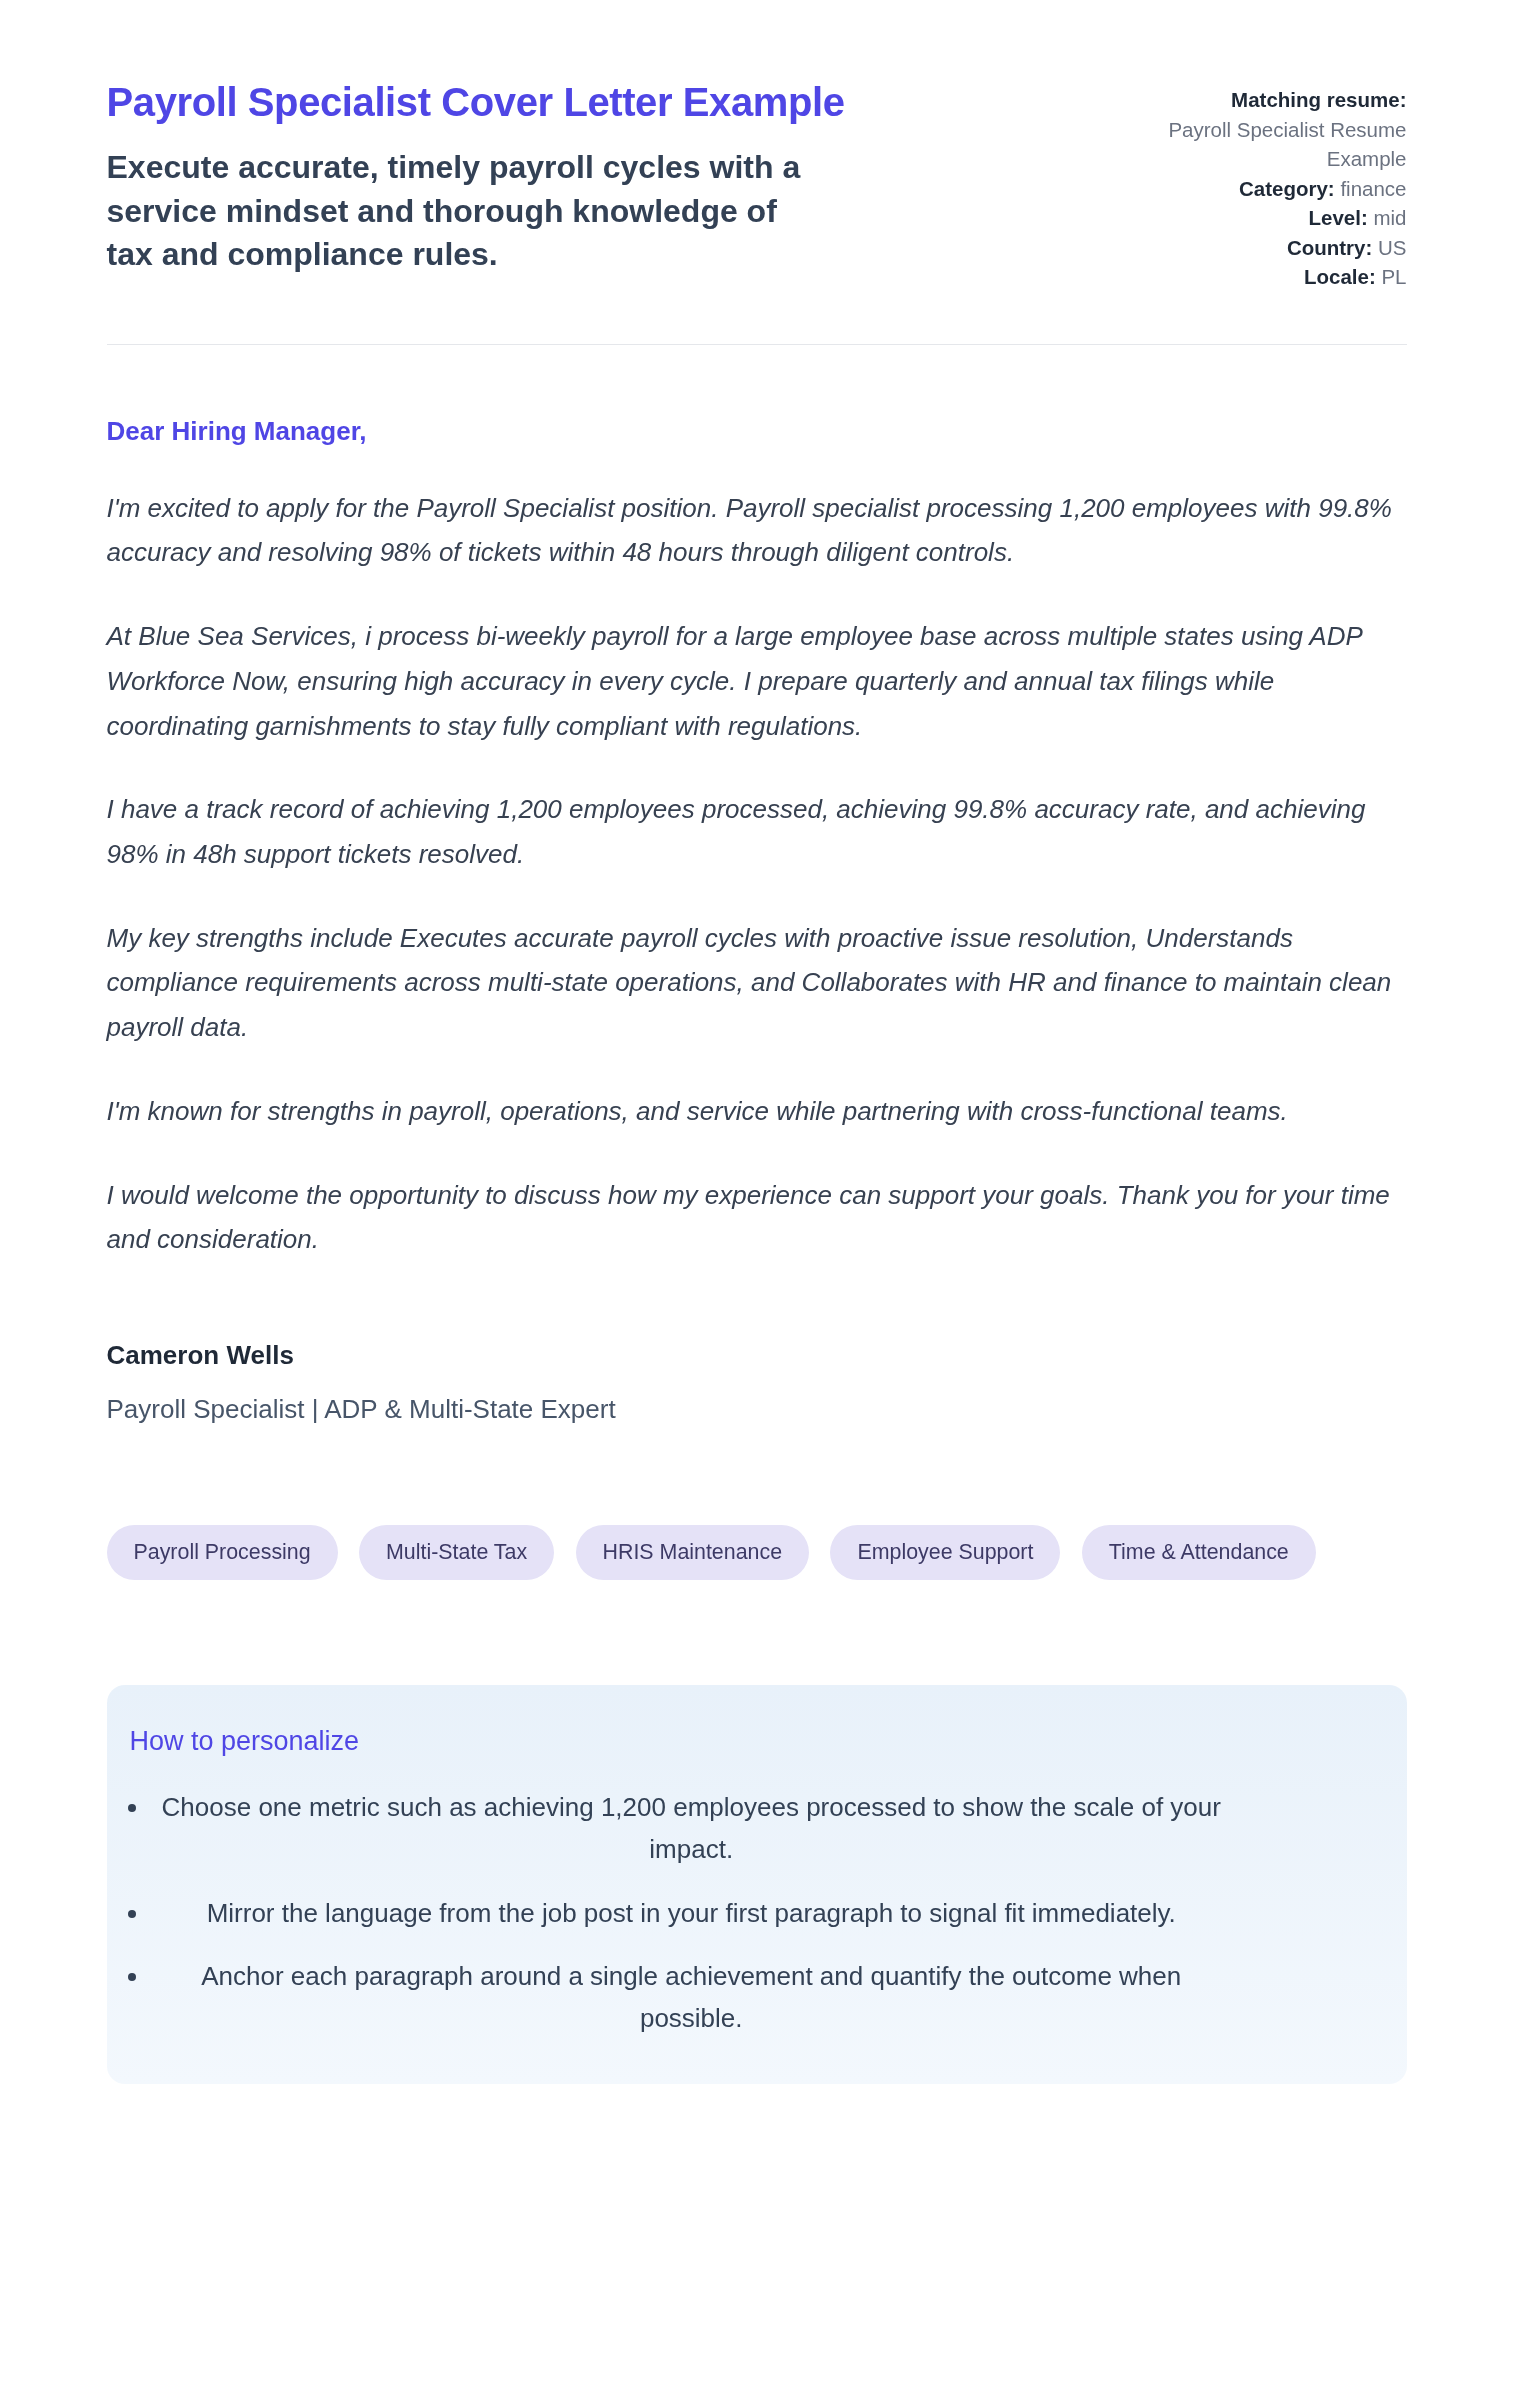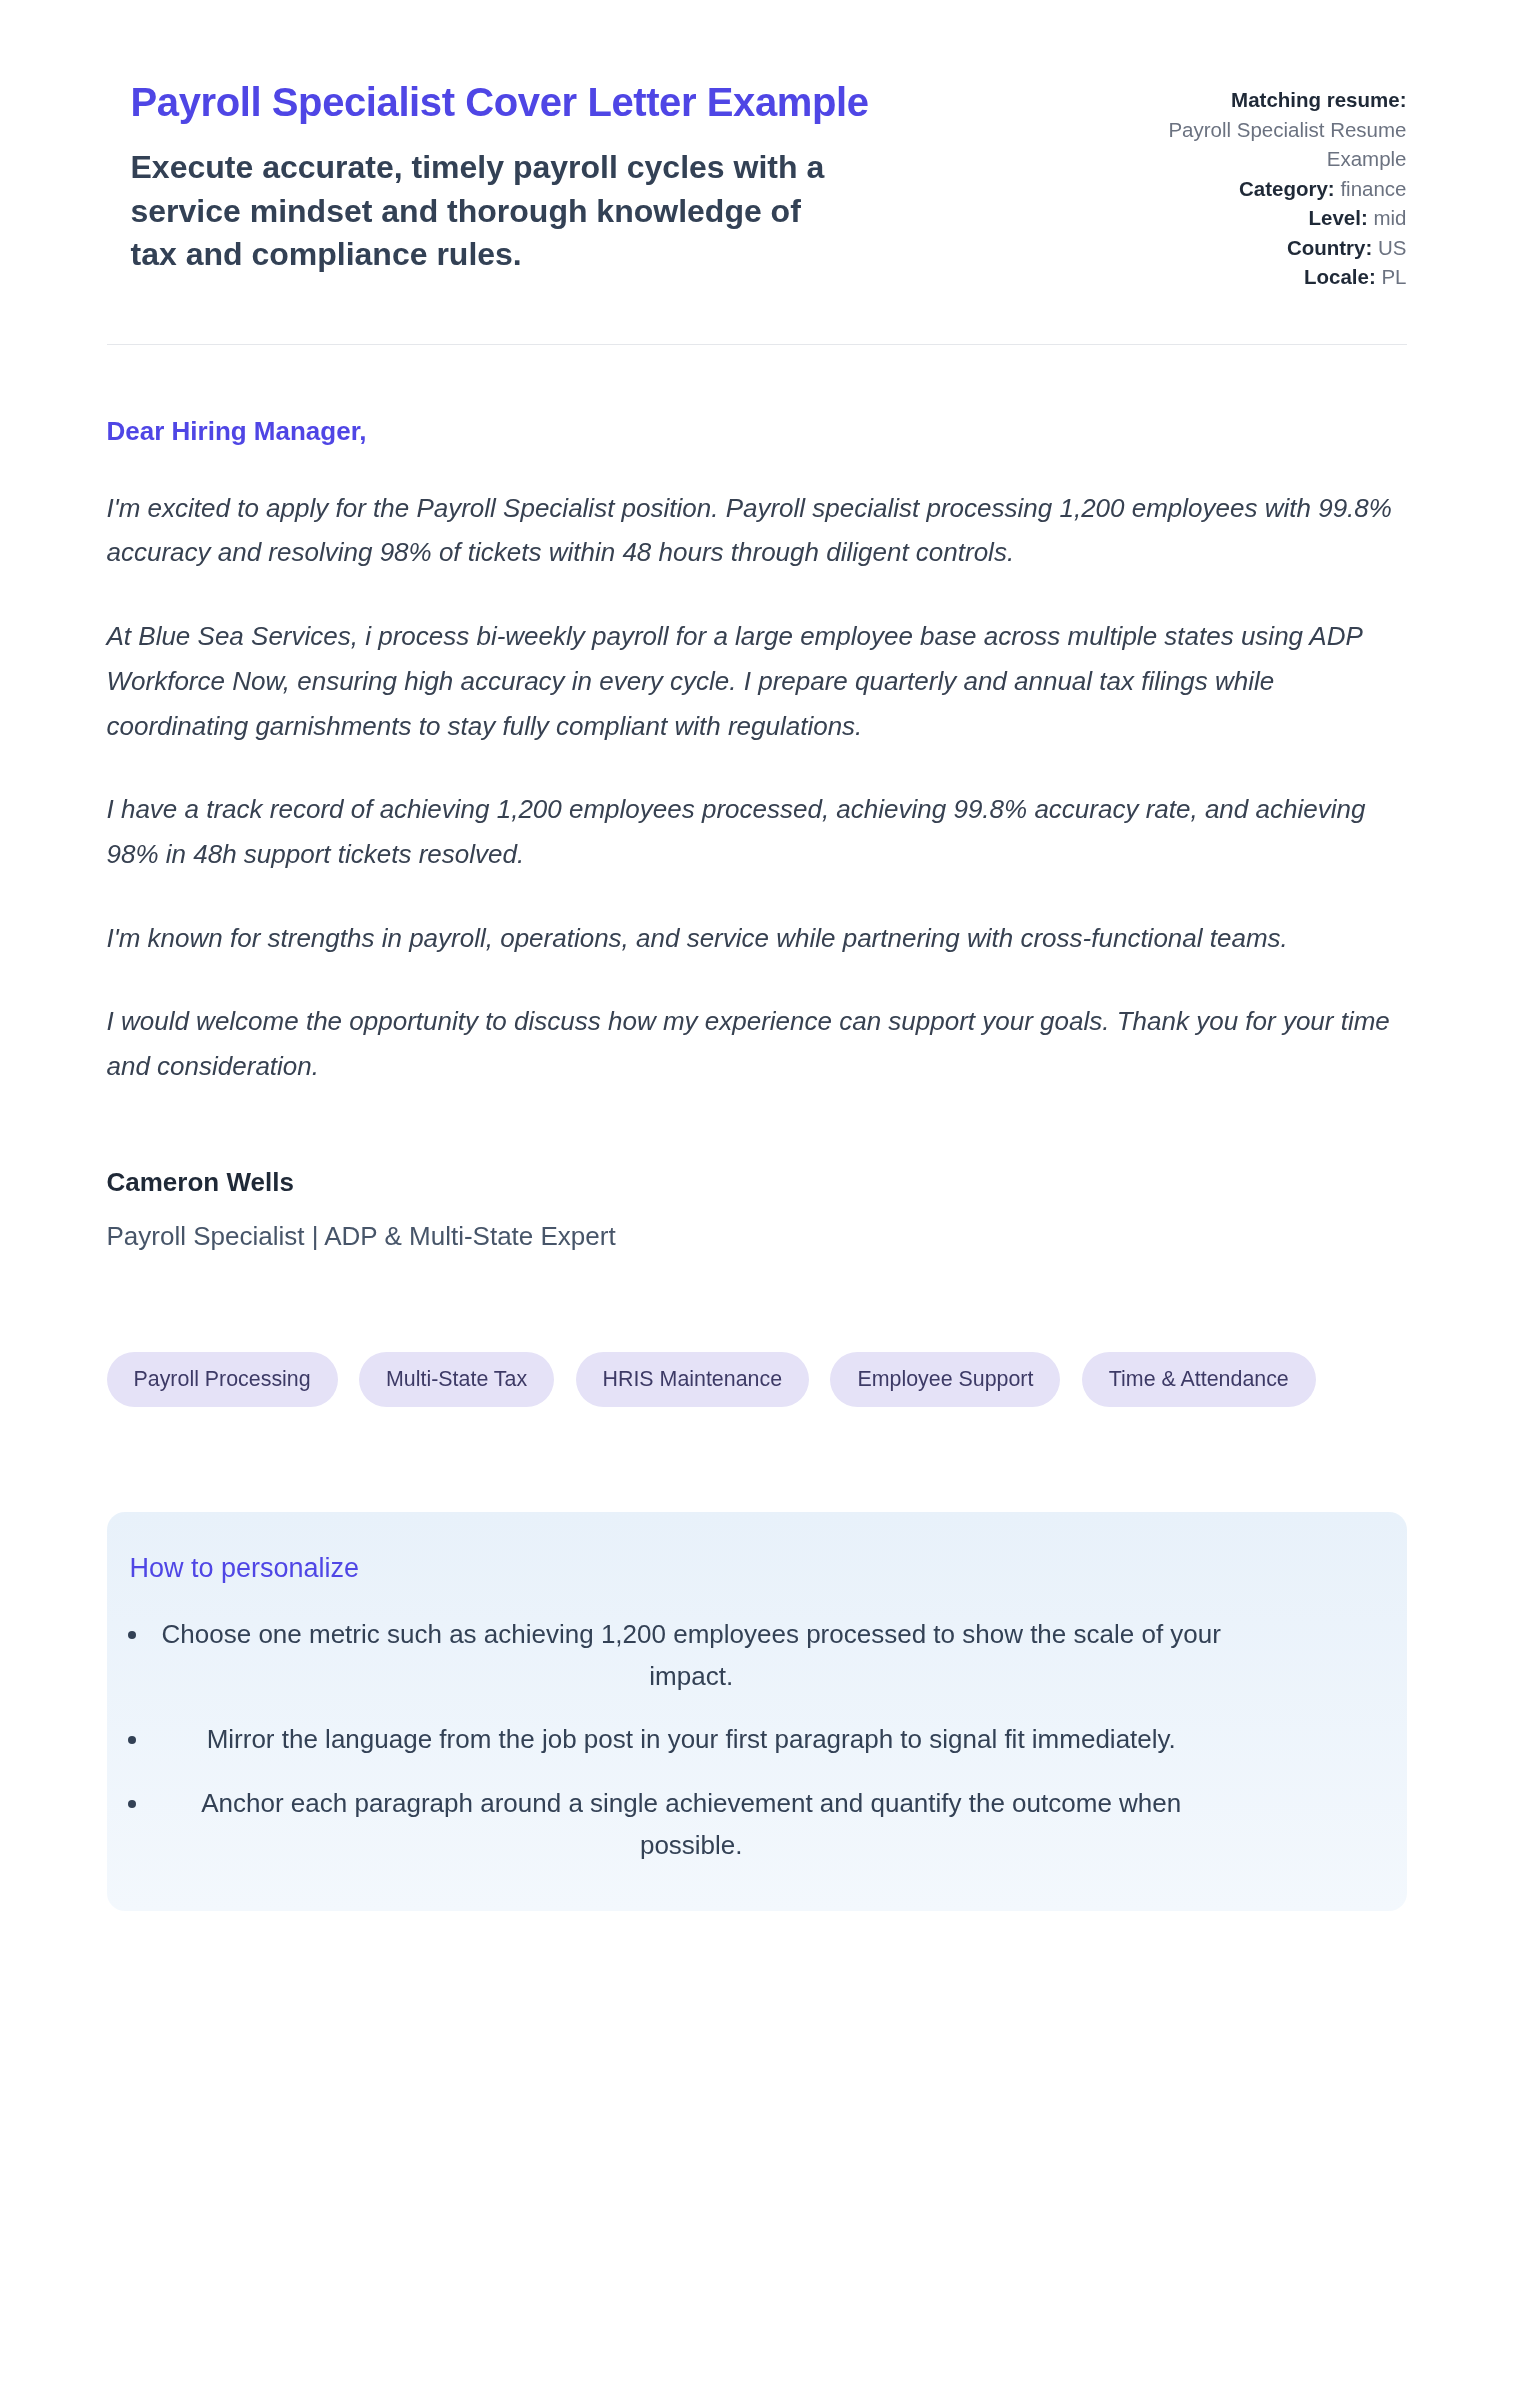--- a/index.html
+++ b/index.html
@@ -15,21 +15,21 @@
     margin: 0 auto;
     padding-top: 78px;
   }
   
   .header {
     display: flex;
     justify-content: space-between;
     align-items: flex-start;
     gap: 36px;
   }
-  .header-left { max-width: 801px; margin-left: 24px; }
+  .header-left { max-width: 801px; }
   .title {
     color: #4f46e5;
     font-size: 40px;
     line-height: 1.22;
     font-weight: 800;
     letter-spacing: -0.4px;
   }
   .subtitle {
     margin-top: 19.6px;
     color: #334155;
@@ -159,20 +159,21 @@
   </header>
 
   <hr class="divider">
 
   <main>
     <p class="salutation">Dear Hiring Manager,</p>
 
     <p class="para">I'm excited to apply for the Payroll Specialist position. Payroll specialist processing 1,200 employees with 99.8% accuracy and resolving 98% of tickets within 48 hours through diligent controls.</p>
     <p class="para">At Blue Sea Services, i process bi-weekly payroll for a large employee base across multiple states using ADP Workforce Now, ensuring high accuracy in every cycle. I prepare quarterly and annual tax filings while coordinating garnishments to stay fully compliant with regulations.</p>
     <p class="para">I have a track record of achieving 1,200 employees processed, achieving 99.8% accuracy rate, and achieving 98% in 48h support tickets resolved.</p>
+    <p class="para">My key strengths include Executes accurate payroll cycles with proactive issue resolution, Understands compliance requirements across multi-state operations, and Collaborates with HR and finance to maintain clean payroll data.</p>
     <p class="para">I'm known for strengths in payroll, operations, and service while partnering with cross-functional teams.</p>
     <p class="para">I would welcome the opportunity to discuss how my experience can support your goals. Thank you for your time and consideration.</p>
 
     <p class="sig-name">Cameron Wells</p>
     <p class="sig-title">Payroll Specialist | ADP &amp; Multi-State Expert</p>
 
     <div class="tags">
       <span class="tag">Payroll Processing</span>
       <span class="tag">Multi-State Tax</span>
       <span class="tag">HRIS Maintenance</span>

